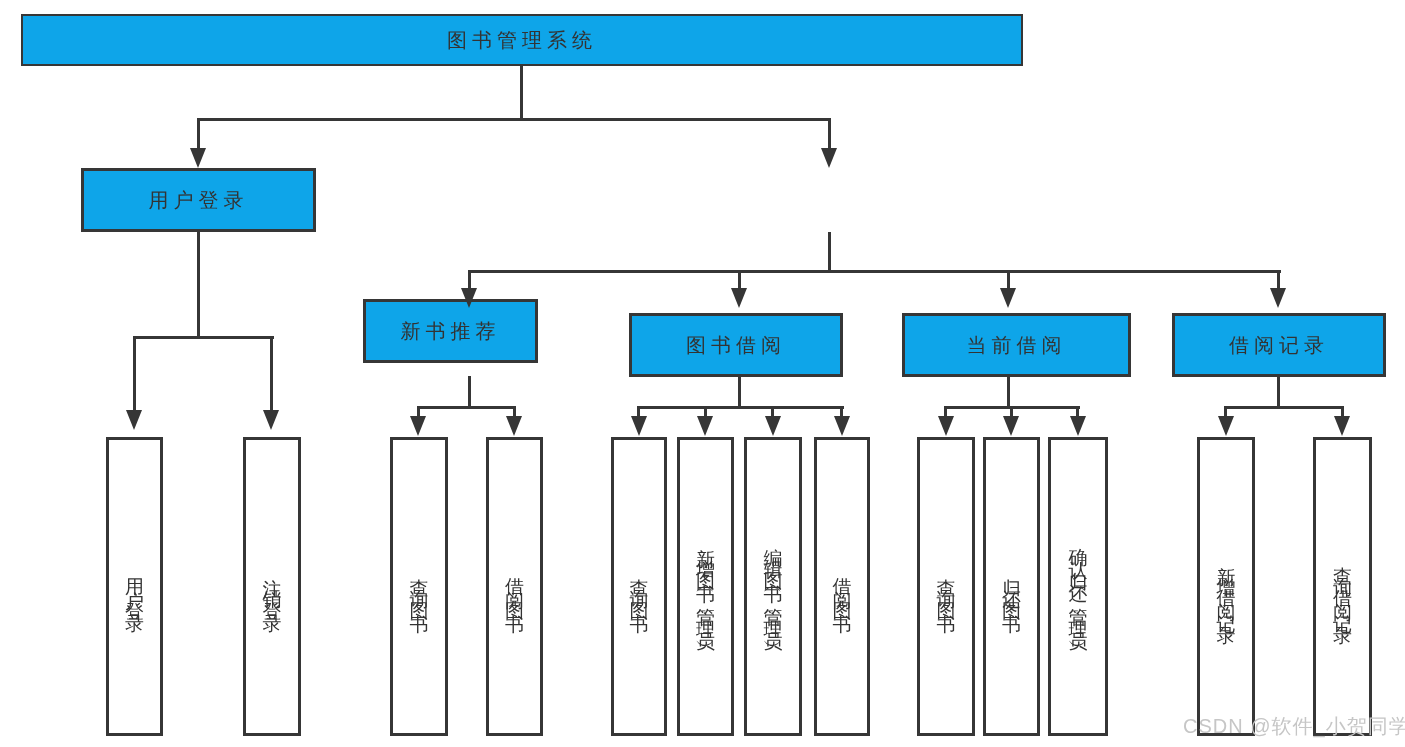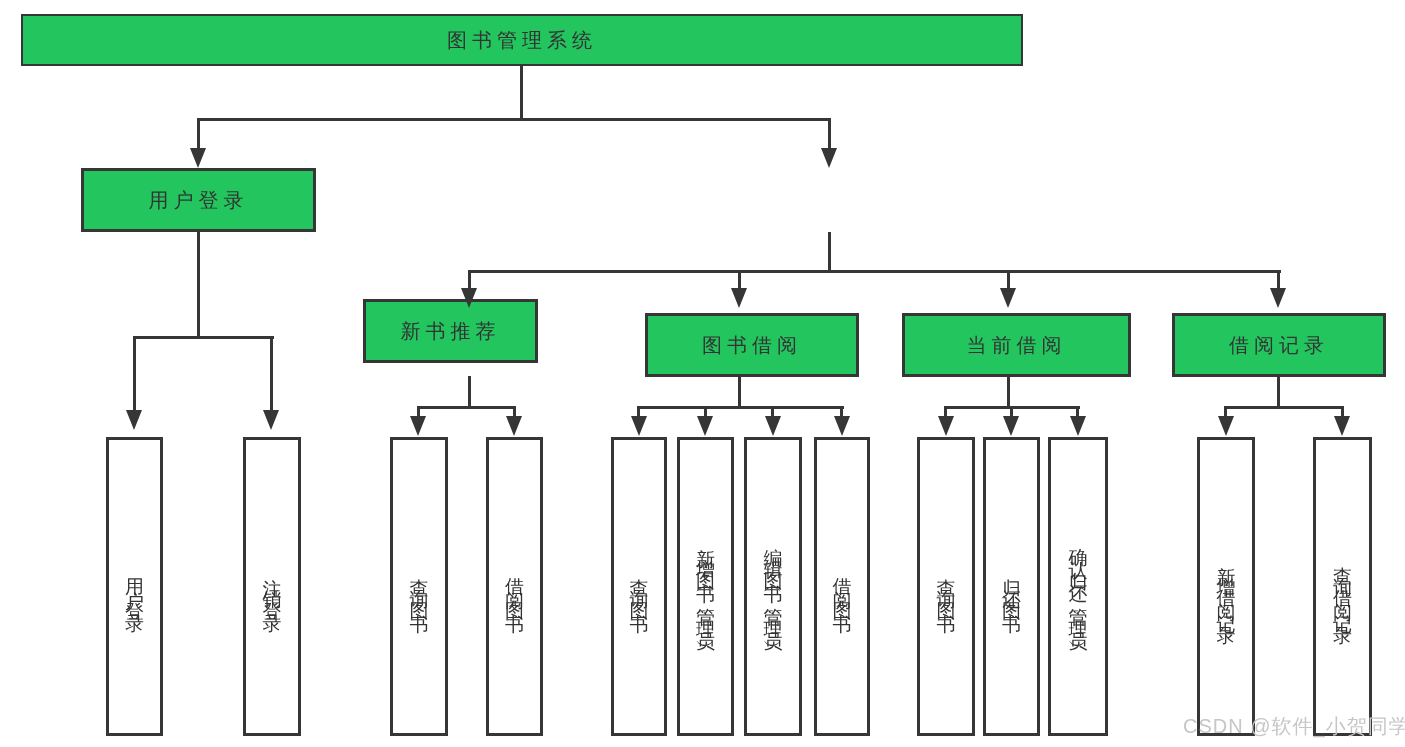--- a/index.html
+++ b/index.html
@@ -8,21 +8,21 @@
     --bg:#ffffff;
     --wm:#c6c6c6;
   }
   html,body{margin:0;padding:0;background:#fff;}
   .canvas{
     position:relative;width:1405px;height:747px;background:var(--bg);
     font-family:"Liberation Sans",sans-serif;overflow:hidden;
   }
   
   .box{
-    position:absolute;box-sizing:border-box;background:#22c55e;
+    position:absolute;box-sizing:border-box;background:#0ea5e9;
     border:3px solid var(--line);
     display:flex;align-items:center;justify-content:center;
     font-size:20px;color:var(--text);letter-spacing:5px;
     white-space:nowrap;z-index:2;
   }
   .root{border-width:2px;}
   
   .vbox{
     position:absolute;box-sizing:border-box;background:#fff;
     border:3px solid var(--line);
@@ -107,21 +107,21 @@
   <div class="v" style="left:1224px;top:408px;height:10px"></div>
   <div class="v" style="left:1341px;top:408px;height:10px"></div>
   <div class="a" style="left:1218px;top:416px"></div>
   <div class="a" style="left:1334px;top:416px"></div>
 
   <div class="box root" style="left:21px;top:14px;width:1002px;height:52px">图书管理系统</div>
 
   <div class="box" style="left:81px;top:168px;width:235px;height:64px">用户登录</div>
 
   <div class="box" style="left:363px;top:299px;width:175px;height:64px">新书推荐</div>
-  <div class="box" style="left:645px;top:313px;width:214px;height:64px">图书借阅</div>
+  <div class="box" style="left:629px;top:313px;width:214px;height:64px">图书借阅</div>
   <div class="box" style="left:902px;top:313px;width:229px;height:64px">当前借阅</div>
   <div class="box" style="left:1172px;top:313px;width:214px;height:64px">借阅记录</div>
 
   <div class="vbox" style="left:106px;top:437px;width:57px;height:299px">用户登录</div>
   <div class="vbox" style="left:243px;top:437px;width:58px;height:299px">注销登录</div>
 
   <div class="vbox" style="left:390px;top:437px;width:58px;height:299px">查询图书</div>
   <div class="vbox" style="left:486px;top:437px;width:57px;height:299px">借阅图书</div>
 
   <div class="vbox" style="left:611px;top:437px;width:56px;height:299px">查询图书</div>

